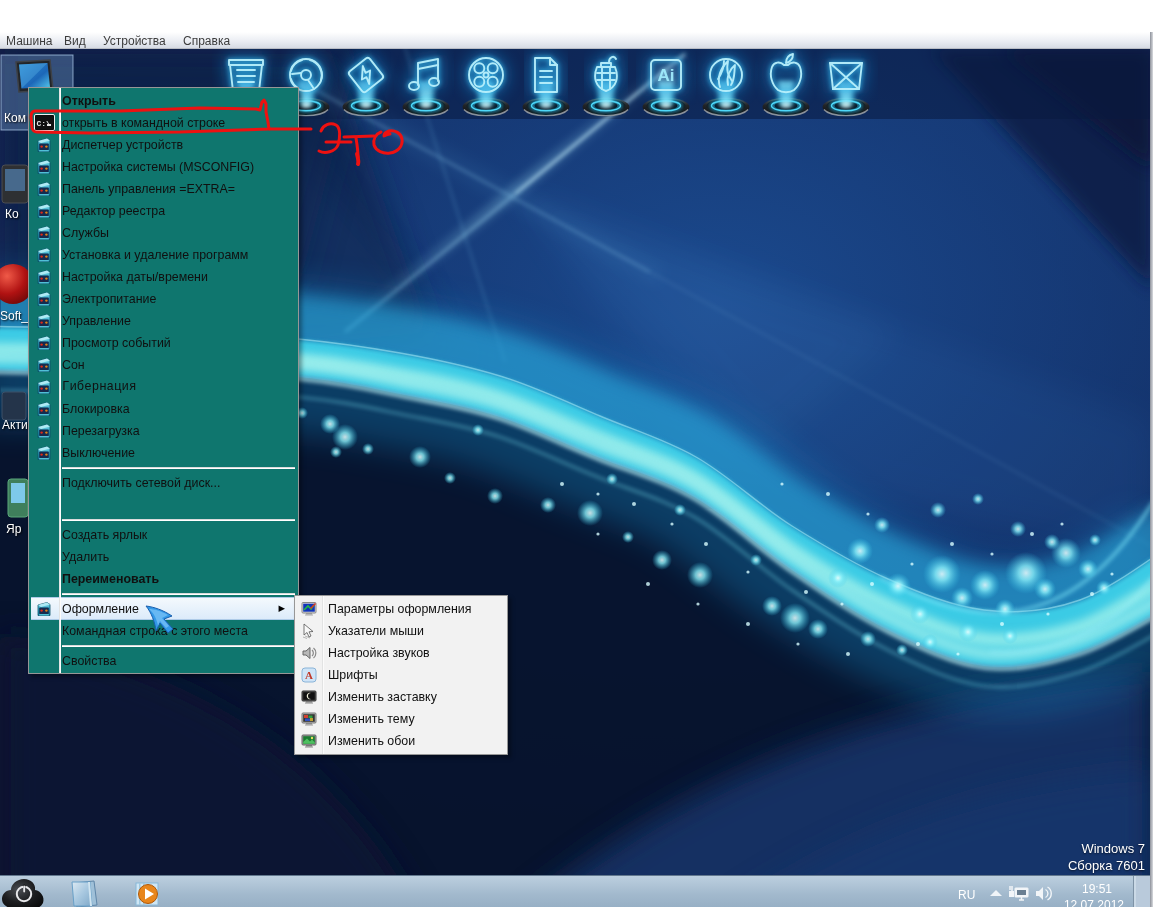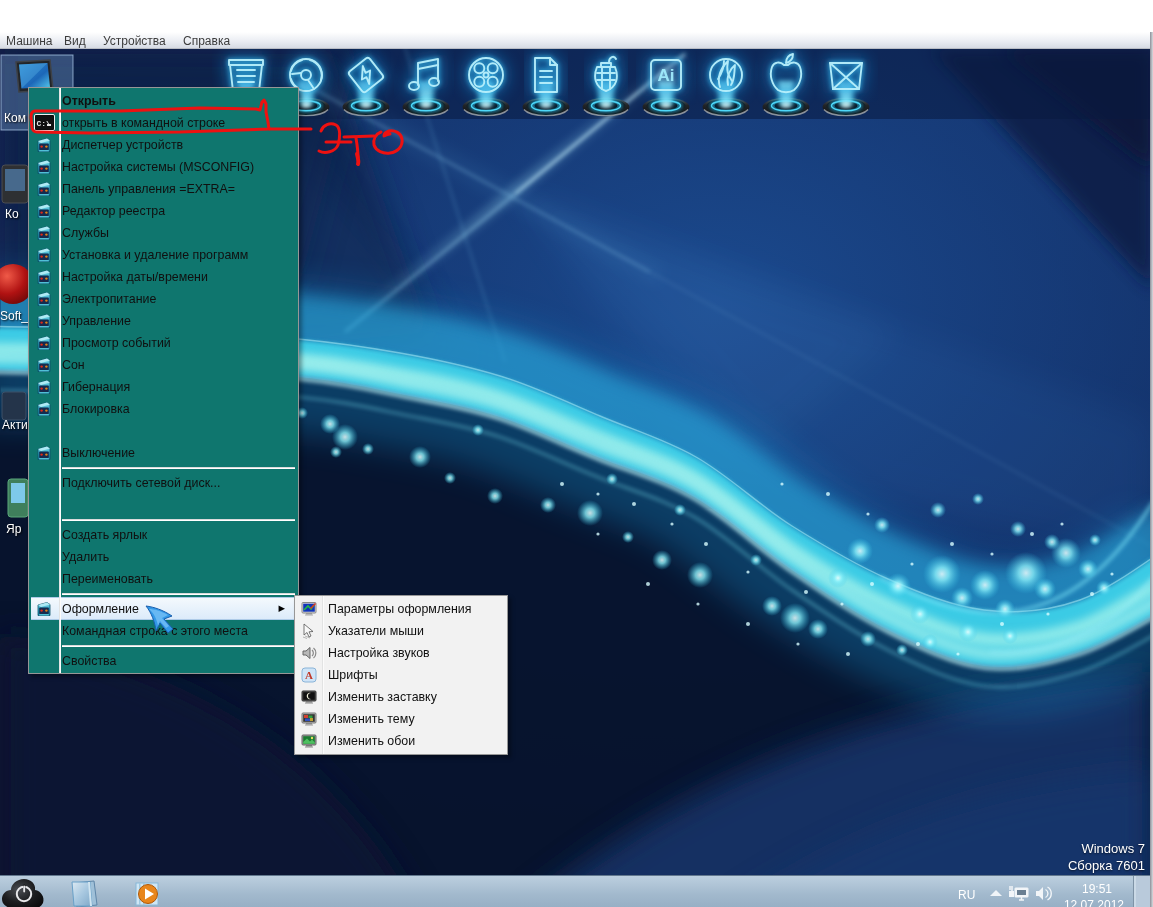--- a/index.html
+++ b/index.html
@@ -855,21 +855,21 @@
               </linearGradient>
             </defs>
 <path d="M2,4 L11,1.5 L14,3.5 L14,14.5 L2,14.5 Z" fill="url(#tg12)" stroke="#0c5068" stroke-width="0.8"></path>
 <path d="M2,4 L11,1.5 L14,3.5 L5,6 Z" fill="#aeeaf4"></path>
 <rect x="3.2" y="6.5" width="9.6" height="6.5" rx="0.8" fill="#152a4e"></rect>
 <circle cx="5.6" cy="9.6" r="1.2" fill="#e02818"></circle>
             <circle cx="10.4" cy="9.6" r="1.2" fill="#e08018"></circle>
 <rect x="3.2" y="13.2" width="9.6" height="1.2" fill="#5fd0e4"></rect>
           </svg></span>
       </div>
-      <div class="mi" style="top:288px;">
+      <div class="mi" style="top:288px;font-family:Liberation Mono, monospace;">
         <span class="txt" style="">Гибернация</span>
         <span class="ic"><svg width="16" height="16" viewBox="0 0 16 16">
             <defs>
               <linearGradient id="tg13" x1="0" y1="0" x2="0" y2="1">
 <stop offset="0" stop-color="#8fe4f0"></stop>
                 <stop offset="0.5" stop-color="#2fa8c8"></stop>
                 <stop offset="1" stop-color="#157a9a"></stop>
               </linearGradient>
             </defs>
 <path d="M2,4 L11,1.5 L14,3.5 L14,14.5 L2,14.5 Z" fill="url(#tg13)" stroke="#0c5068" stroke-width="0.8"></path>
@@ -884,20 +884,38 @@
         <span class="txt" style="">Блокировка</span>
         <span class="ic"><svg width="16" height="16" viewBox="0 0 16 16">
             <defs>
               <linearGradient id="tg14" x1="0" y1="0" x2="0" y2="1">
 <stop offset="0" stop-color="#8fe4f0"></stop>
                 <stop offset="0.5" stop-color="#2fa8c8"></stop>
                 <stop offset="1" stop-color="#157a9a"></stop>
               </linearGradient>
             </defs>
 <path d="M2,4 L11,1.5 L14,3.5 L14,14.5 L2,14.5 Z" fill="url(#tg14)" stroke="#0c5068" stroke-width="0.8"></path>
+<path d="M2,4 L11,1.5 L14,3.5 L5,6 Z" fill="#aeeaf4"></path>
+<rect x="3.2" y="6.5" width="9.6" height="6.5" rx="0.8" fill="#152a4e"></rect>
+<circle cx="5.6" cy="9.6" r="1.2" fill="#e02818"></circle>
+            <circle cx="10.4" cy="9.6" r="1.2" fill="#e08018"></circle>
+<rect x="3.2" y="13.2" width="9.6" height="1.2" fill="#5fd0e4"></rect>
+          </svg></span>
+      </div>
+      <div class="mi" style="top:332px;">
+        <span class="txt" style="">Перезагрузка</span>
+        <span class="ic"><svg width="16" height="16" viewBox="0 0 16 16">
+            <defs>
+              <linearGradient id="tg15" x1="0" y1="0" x2="0" y2="1">
+<stop offset="0" stop-color="#8fe4f0"></stop>
+                <stop offset="0.5" stop-color="#2fa8c8"></stop>
+                <stop offset="1" stop-color="#157a9a"></stop>
+              </linearGradient>
+            </defs>
+<path d="M2,4 L11,1.5 L14,3.5 L14,14.5 L2,14.5 Z" fill="url(#tg15)" stroke="#0c5068" stroke-width="0.8"></path>
 <path d="M2,4 L11,1.5 L14,3.5 L5,6 Z" fill="#aeeaf4"></path>
 <rect x="3.2" y="6.5" width="9.6" height="6.5" rx="0.8" fill="#152a4e"></rect>
 <circle cx="5.6" cy="9.6" r="1.2" fill="#e02818"></circle>
             <circle cx="10.4" cy="9.6" r="1.2" fill="#e08018"></circle>
 <rect x="3.2" y="13.2" width="9.6" height="1.2" fill="#5fd0e4"></rect>
           </svg></span>
       </div>
       <div class="mi" style="top:354px;">
         <span class="txt" style="">Выключение</span>
         <span class="ic"><svg width="16" height="16" viewBox="0 0 16 16">
@@ -922,21 +940,21 @@
         <span class="txt" style="">Подключить сетевой диск...</span>
       </div>
       <div class="msep" style="top:431px"></div>
       <div class="msep2" style="top:432px"></div>
       <div class="mi" style="top:436px;padding-left:24px;">
         <span class="txt" style="">Создать ярлык</span>
       </div>
       <div class="mi" style="top:458px;">
         <span class="txt" style="">Удалить</span>
       </div>
-      <div class="mi" style="top:480px;">
+      <div class="mi" style="top:480px;font-weight:bold;">
         <span class="txt" style="">Переименовать</span>
       </div>
       <div class="msep" style="top:505px"></div>
       <div class="msep2" style="top:506px"></div>
       <div class="mi" style="top:510px;">
         <span class="txt" style="">Оформление</span>
         <span class="ic"><svg width="16" height="16" viewBox="0 0 16 16">
             <defs>
               <linearGradient id="tg25" x1="0" y1="0" x2="0" y2="1">
 <stop offset="0" stop-color="#8fe4f0"></stop>

